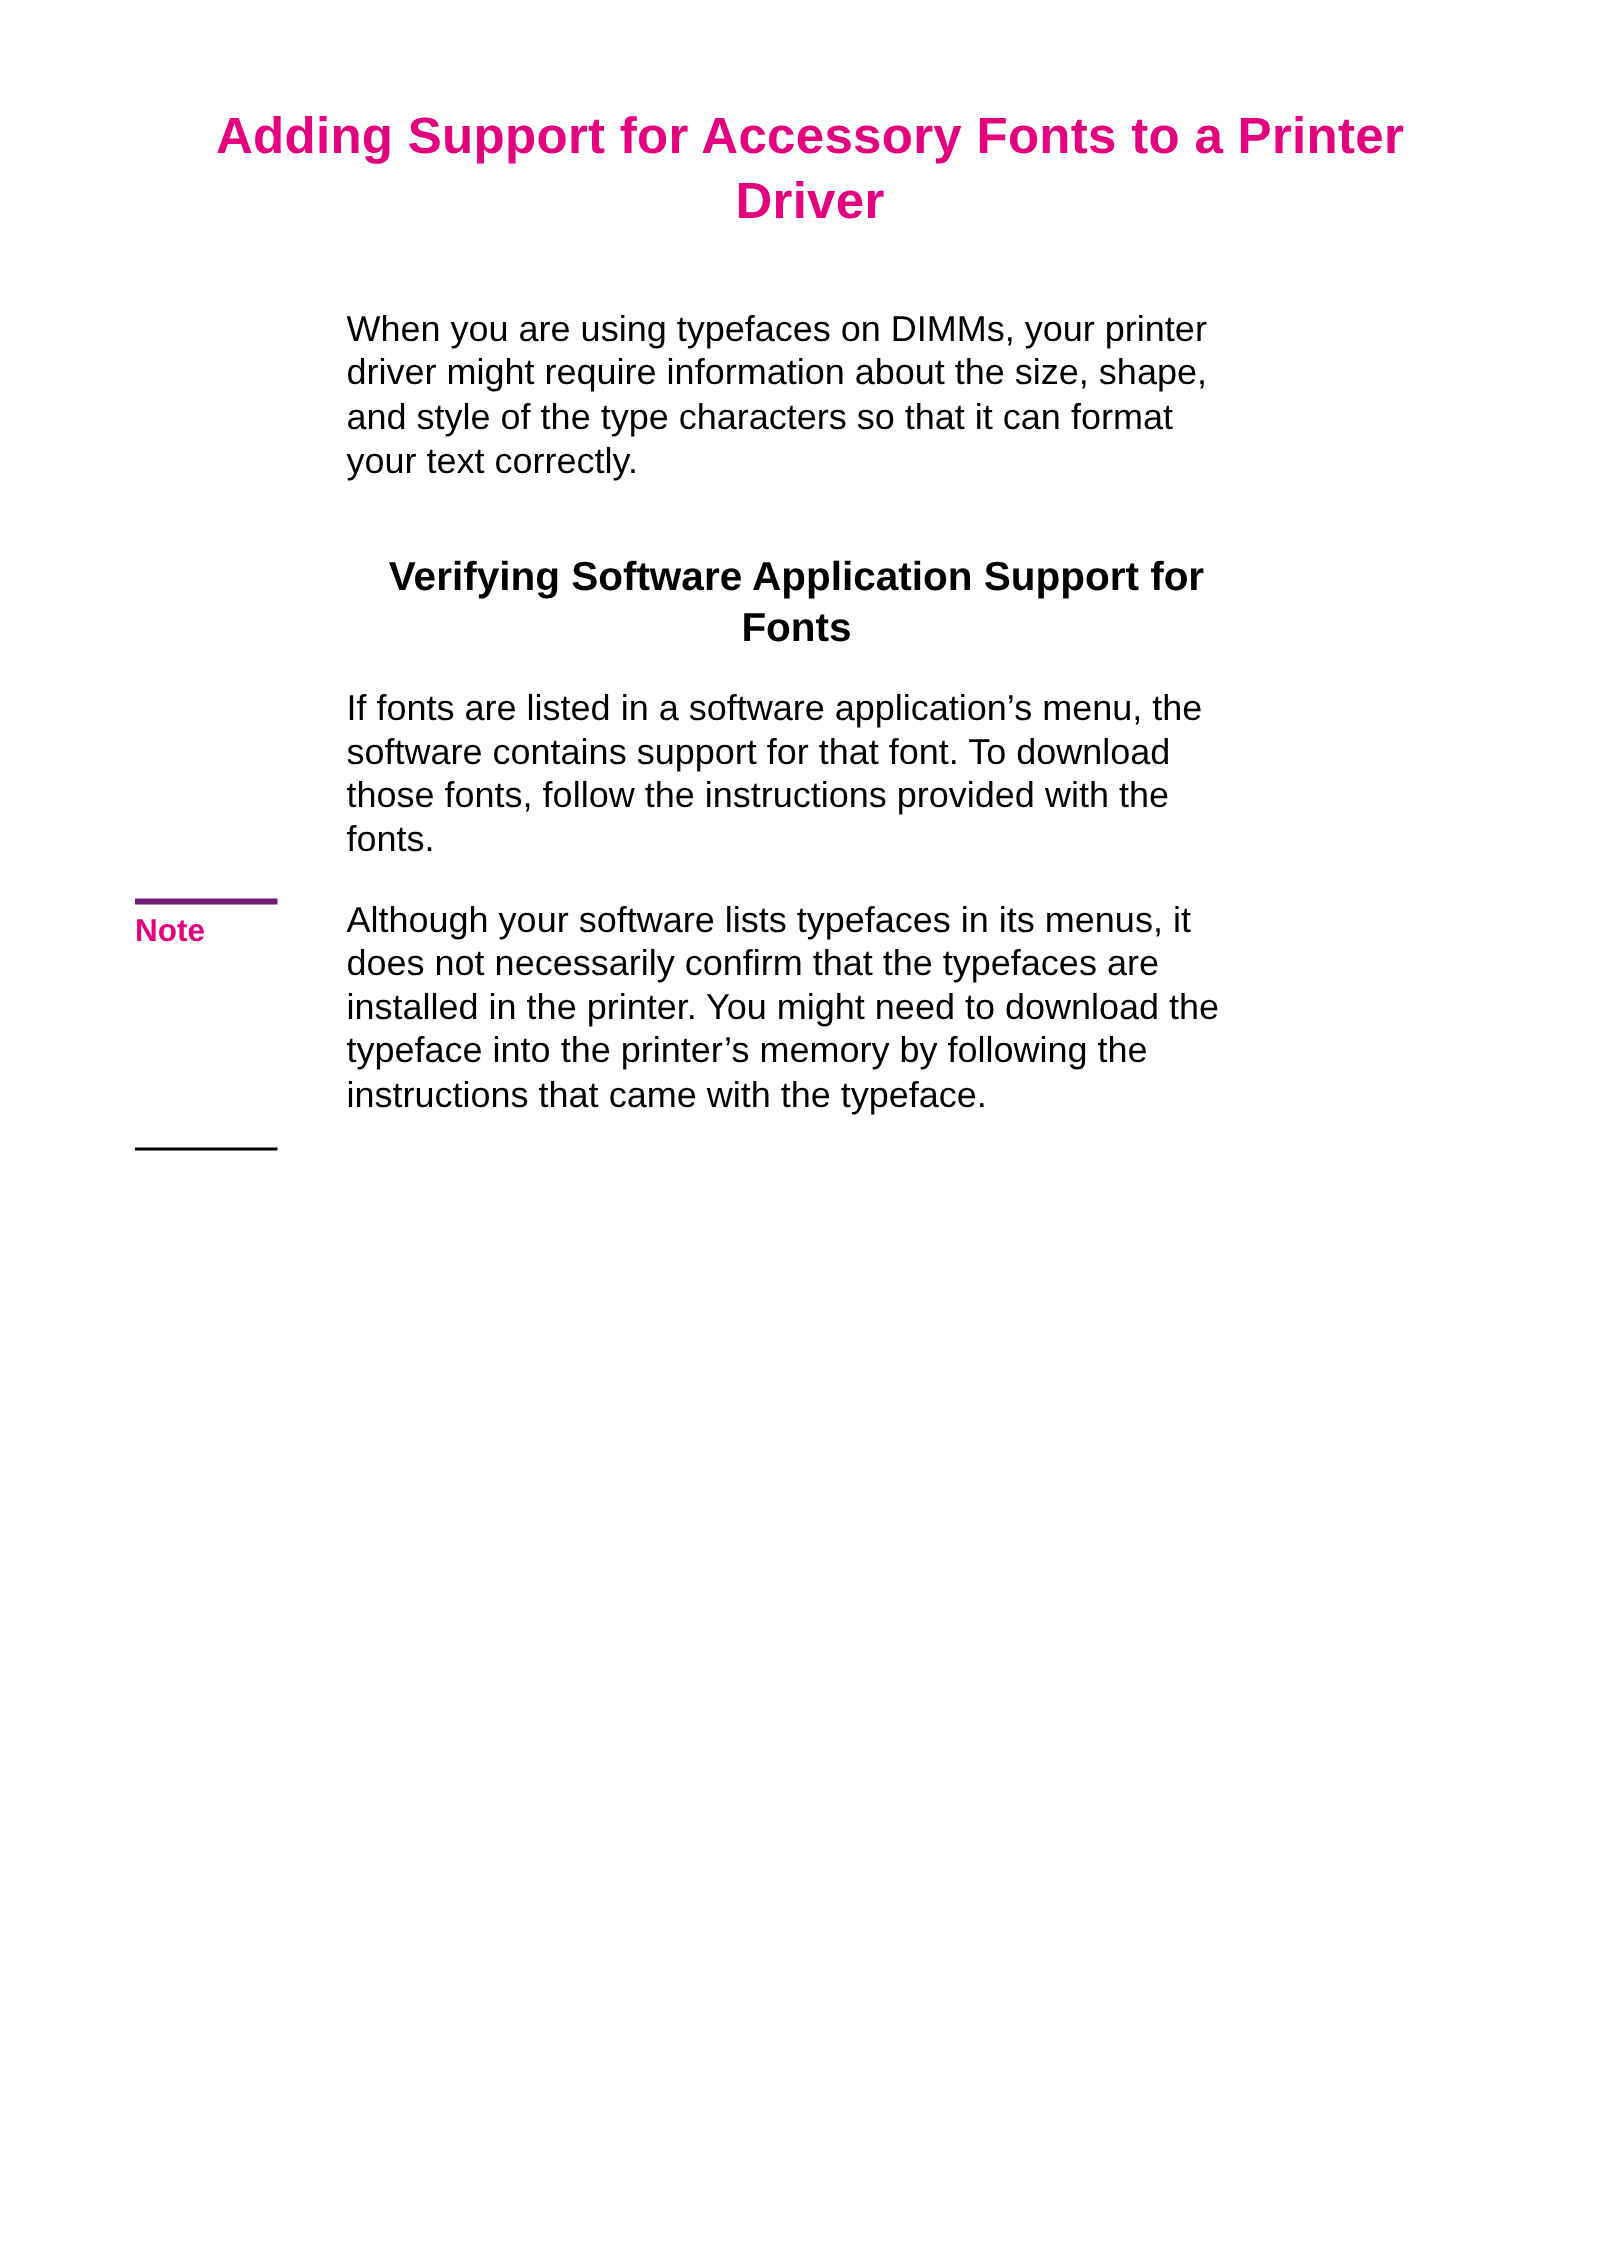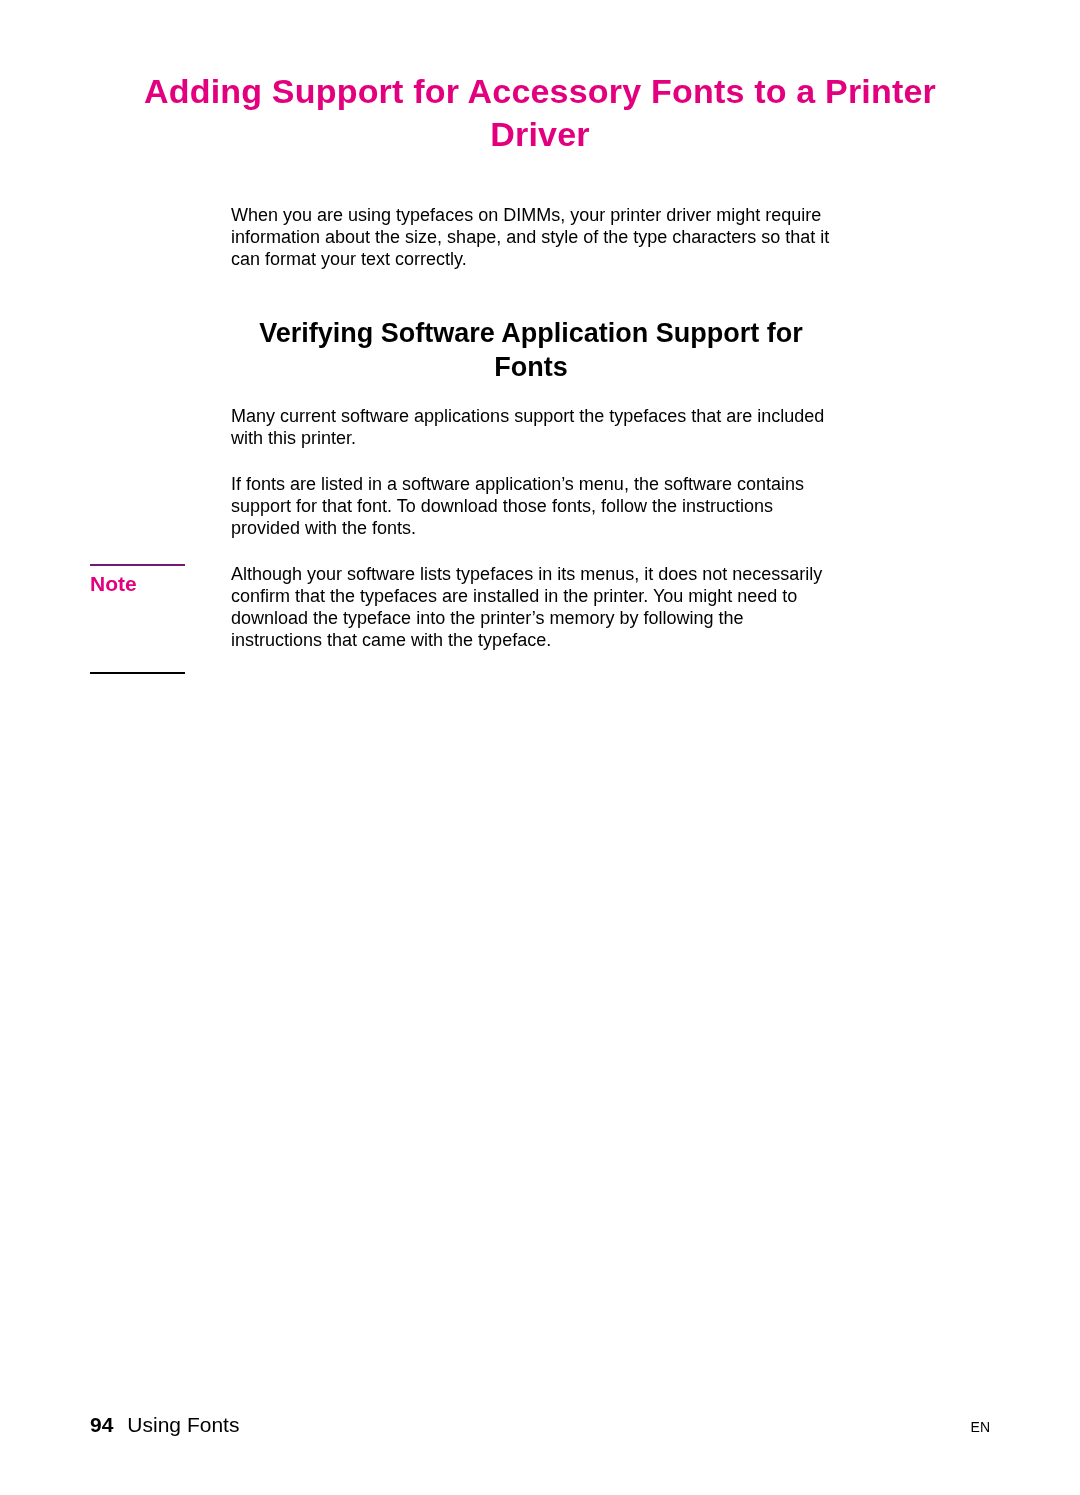--- a/index.html
+++ b/index.html
@@ -23,21 +23,21 @@
     line-height: 1.25;
     margin: 0 0 50px 0;
     letter-spacing: 0.2px;
     text-align: center;
   }
   .body-col {
     margin-left: 141px;
     max-width: 600px;
   }
   .para {
-    font-size: 18px;
+    font-size: 24px;
     line-height: 1.22;
     margin: 0 0 24px 0;
   }
   .sub-heading {
     font-weight: bold;
     font-size: 27px;
     line-height: 1.25;
     margin: 46px 0 22px 0;
     text-align: center;
   }
@@ -46,21 +46,21 @@
   }
   .note-cols {
     display: flex;
     align-items: flex-start;
   }
   .note-left {
     width: 141px;
     flex: none;
   }
   .note-label-wrap {
-    border-top: 2px solid #701a75;
+    border-top: 4px solid #701a75;
     width: 95px;
     padding-top: 6px;
     margin-top: 0;
   }
   .note-label {
     color: #e3007e;
     font-weight: bold;
     font-size: 21px;
   }
   .note-body {
@@ -99,41 +99,33 @@
 
 <div class="page">
 
   <h1 class="main-heading">Adding Support for Accessory Fonts to a Printer Driver</h1>
 
   <div class="body-col">
     <p class="para">When you are using typefaces on DIMMs, your printer driver might require information about the size, shape, and style of the type characters so that it can format your text correctly.</p>
 
     <h2 class="sub-heading">Verifying Software Application Support for Fonts</h2>
 
-    <p class="para">Many current software applications support the typefaces that are included with this printer.</p>
     <p class="para">If fonts are listed in a software application’s menu, the software contains support for that font. To download those fonts, follow the instructions provided with the fonts.</p>
   </div>
 
   <div class="note-block">
     <div class="note-cols">
       <div class="note-left">
         <div class="note-label-wrap">
           <span class="note-label">Note</span>
         </div>
       </div>
       <div class="note-body">
         <p class="para" style="margin-bottom:12px;">Although your software lists typefaces in its menus, it does not necessarily confirm that the typefaces are installed in the printer. You might need to download the typeface into the printer’s memory by following the instructions that came with the typeface.</p>
       </div>
     </div>
     <div class="note-left">
       <div class="note-bottom-rule"></div>
     </div>
   </div>
 
-  <div class="footer">
-    <div class="footer-left">
-      <span class="page-number">94</span>
-      <span>Using Fonts</span>
-    </div>
-    <span class="footer-lang">EN</span>
-  </div>
 
 </div>
 
 </body></html>

